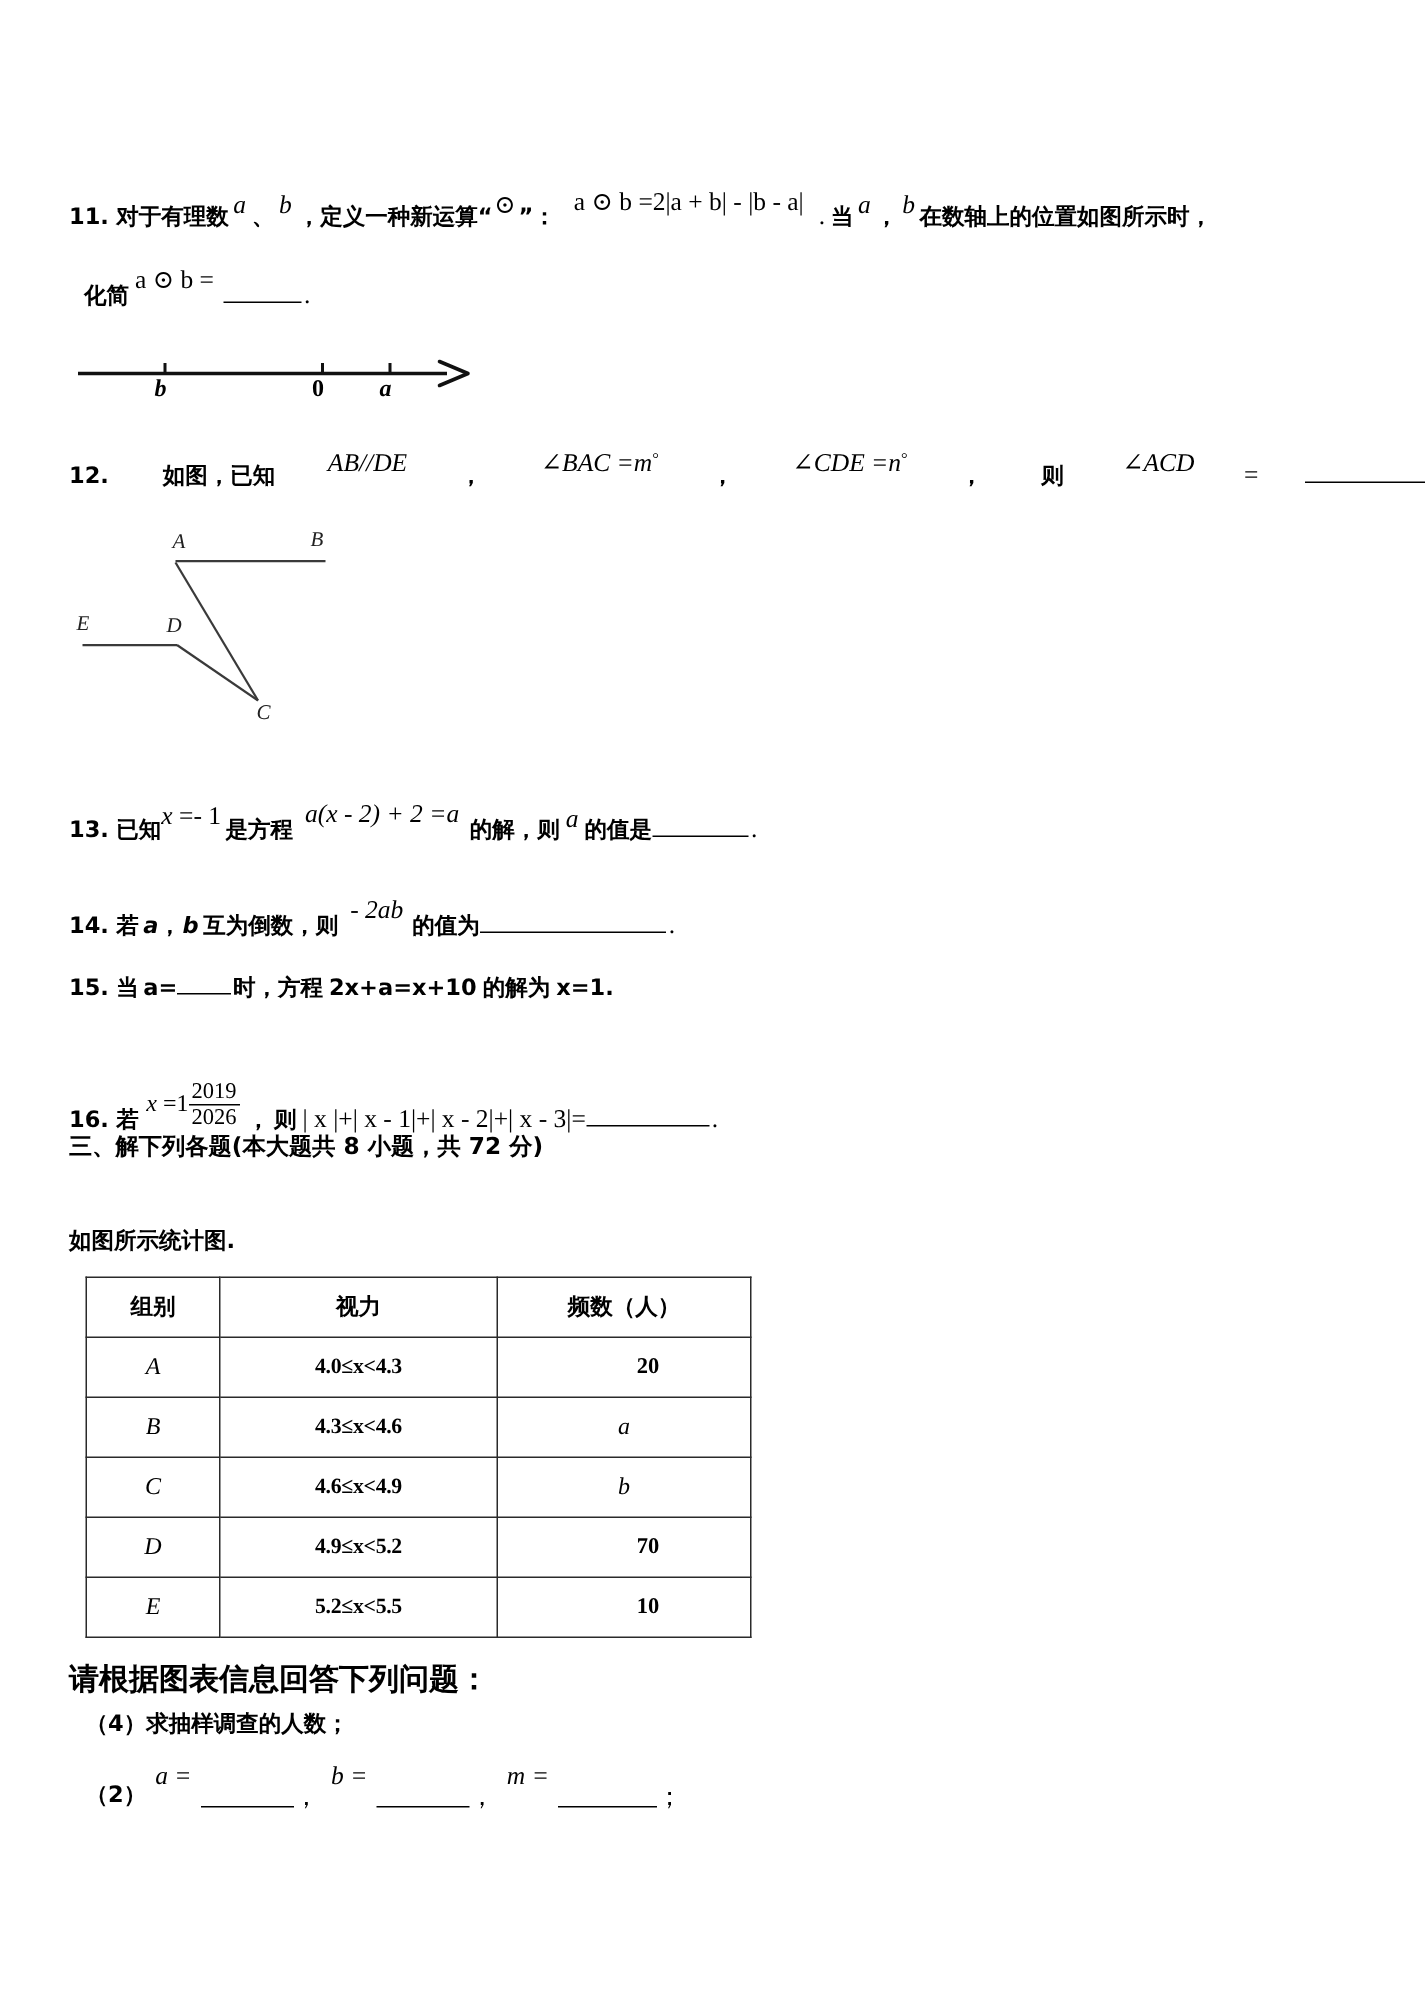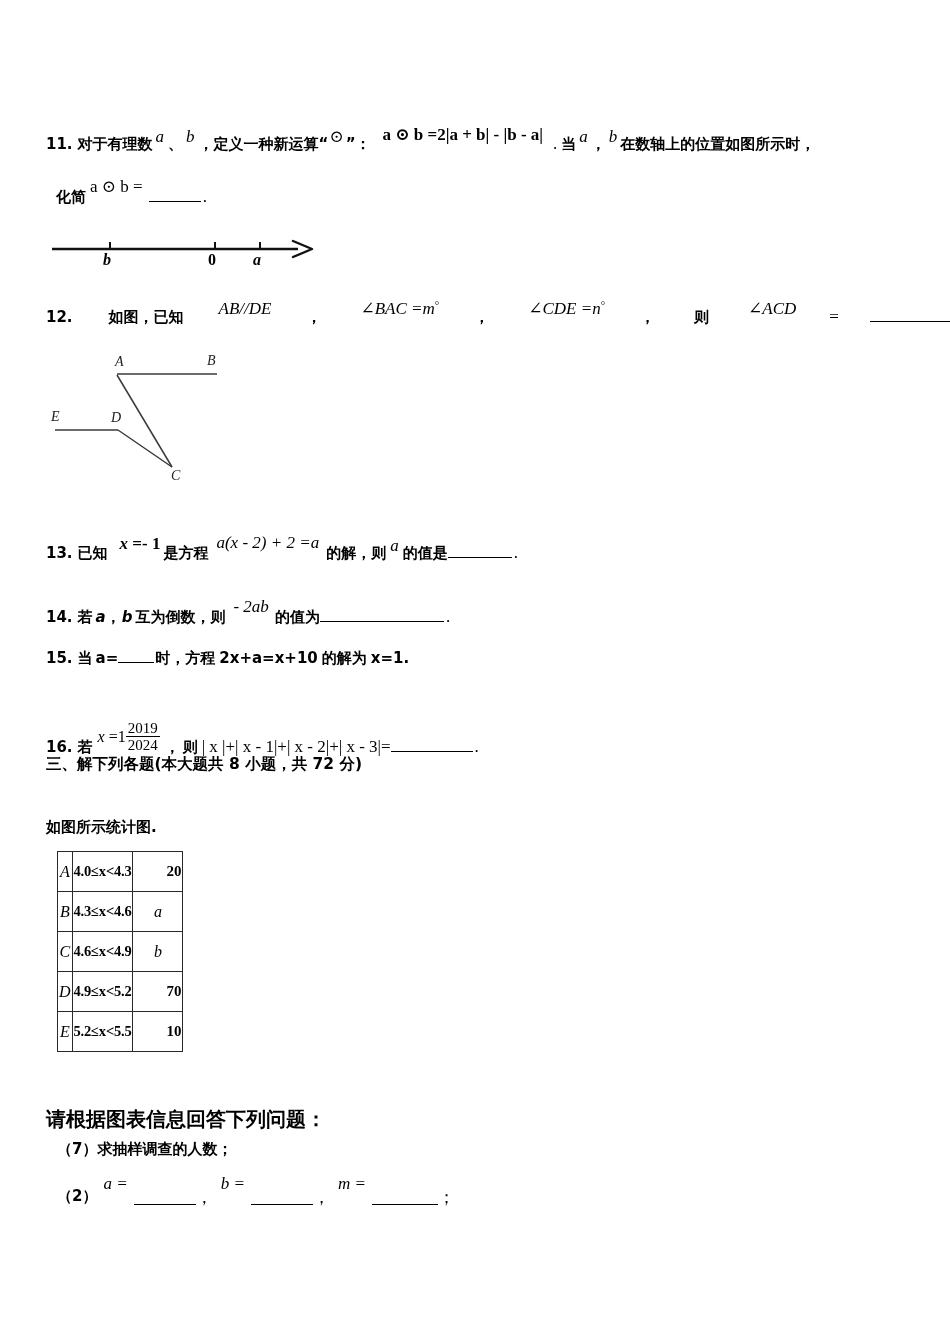--- a/index.html
+++ b/index.html
@@ -135,21 +135,21 @@
     <span class="qnum">11.</span>
     <span class="cn" style="margin-left:5px;">对于有理数</span>
     <span class="mi sup-math" style="margin-left:3px;">a</span>
     <span class="cn" style="margin-left:4px;">、</span>
     <span class="mi sup-math" style="margin-left:3px;">b</span>
     <span class="cn" style="margin-left:4px;margin-top:31px;">，定义一种新运算</span>
     <span class="cn">“</span>
     <span class="mn sup-math" style="margin-left:1px;">⊙</span>
     <span class="cn" style="margin-left:2px;">”</span>
     <span class="cn">：</span>
-    <span class="mn" style="margin-left:12px; position:relative; top:-9px; font-size:17px;font-weight:bold;">a ⊙ b =2|a + b| - |b - a|</span>
+    <span class="mn" style="margin-left:12px; position:relative; top:-9px; font-size:17px;">a ⊙ b =2|a + b| - |b - a|</span>
     <span class="mn" style="margin-left:10px;">.</span>
     <span class="cn" style="margin-left:4px;">当</span>
     <span class="mi sup-math" style="margin-left:3px;">a</span>
     <span class="cn" style="margin-left:3px;">，</span>
     <span class="mi sup-math" style="margin-left:3px;">b</span>
     <span class="cn" style="margin-left:3px;">在数轴上的位置如图所示时，</span>
   </div>
 
   <div class="row" style="left:56px; top:185px;">
     <span class="cn">化简</span>
@@ -208,21 +208,21 @@
     <span class="geo-label" style="left:70px; top:6px;">A</span>
     <span class="geo-label" style="left:162px; top:5px;">B</span>
     <span class="geo-label" style="left:126px; top:120px;">C</span>
     <span class="geo-label" style="left:66px; top:62px;">D</span>
     <span class="geo-label" style="left:6px; top:61px;">E</span>
   </div>
 
   <div class="row" style="left:46px; top:525px;">
     <span class="qnum">13.</span>
     <span class="cn" style="margin-left:5px;">已知</span>
-    <span class="mn" style="margin-left:12px; position:relative; top:-9px;font-weight:bold;"><i style="font-style:italic">x</i> =- 1</span>
+    <span class="mn" style="margin-left:0; position:relative; top:-9px;"><i style="font-style:italic">x</i> =- 1</span>
     <span class="cn" style="margin-left:3px;">是方程</span>
     <span class="mi" style="margin-left:8px; position:relative; top:-10px;">a(x - 2) + 2 =a</span>
     <span class="cn" style="margin-left:7px;">的解，则</span>
     <span class="mi sup-math" style="margin-left:4px;">a</span>
     <span class="cn" style="margin-left:4px;">的值是</span>
     <span class="blank" style="width:64px; height:1em;"></span>
     <span class="mn" style="margin-left:2px;">.</span>
   </div>
 
   <div class="row" style="left:46px; top:589px;">
@@ -246,40 +246,45 @@
     <span class="cn" style="margin-left:1px;">时，方程</span>
     <span class="cn" style="margin-left:4px;">2x+a=x+10</span>
     <span class="cn" style="margin-left:4px;">的解为</span>
     <span class="cn" style="margin-left:4px;">x=1.</span>
   </div>
 
   <div class="row" style="left:46px; top:686px;">
     <span class="qnum">16.</span>
     <span class="cn" style="margin-left:5px;">若</span>
     <span style="margin-left:5px; position:relative; top:-10px;">
-      <span class="mn" style="font-size:16px;"><i style="font-style:italic">x</i> =1</span><span class="frac"><span class="num">2019</span><span class="den">2024</span></span>
+      <span class="mn" style="font-size:16px;"><i style="font-style:italic">x</i> =1</span><span class="frac"><span class="num">2019</span><span class="den">2026</span></span>
     </span>
     <span class="cn" style="margin-left:5px;">，</span>
     <span class="cn" style="margin-left:3px;">则</span>
     <span class="mn" style="margin-left:4px; font-size:17px;">| x |+| x - 1|+| x - 2|+| x - 3|=</span>
     <span class="blank" style="width:82px; height:1em;"></span>
     <span class="mn" style="margin-left:2px;">.</span>
   </div>
 
   <div class="row" style="left:46px; top:754px;">
     <span class="cn" style="font-size:15.5px;">三、解下列各题(本大题共 8 小题，共 72 分)</span>
   </div>
 
   <div class="row" style="left:46px; top:818px;">
     <span class="cn" style="font-size:15px;">如图所示统计图.</span>
   </div>
 
   <table class="freq" style="left:57px; top:851px;">
     <tbody>
       <tr>
+        <td class="c-group"><span class="th-cn">组别</span></td>
+        <td class="c-range"><span class="th-cn">视力</span></td>
+        <td class="c-freq"><span class="th-cn">频数（人）</span></td>
+      </tr>
+      <tr>
         <td><span class="cell-it">A</span></td>
         <td><span class="cell-range">4.0≤x&lt;4.3</span></td>
         <td><span class="cell-num">20</span></td>
       </tr>
       <tr>
         <td><span class="cell-it">B</span></td>
         <td><span class="cell-range">4.3≤x&lt;4.6</span></td>
         <td><span class="cell-it">a</span></td>
       </tr>
       <tr>
@@ -298,21 +303,21 @@
         <td><span class="cell-num">10</span></td>
       </tr>
     </tbody>
   </table>
 
   <div class="row" style="left:46px; top:1106px;">
     <span class="cn" style="font-size:20px;">请根据图表信息回答下列问题：</span>
   </div>
 
   <div class="row" style="left:57px; top:1140px;">
-    <span class="cn" style="font-size:15px;">（7）求抽样调查的人数；</span>
+    <span class="cn" style="font-size:15px;">（4）求抽样调查的人数；</span>
   </div>
 
   <div class="row" style="left:57px; top:1176px;">
     <span class="cn" style="font-size:15px; position:relative; top:8px;">（2）</span>
     <span class="mi" style="margin-left:6px; position:relative; top:-4px;">a =</span>
     <span class="blank" style="width:62px; height:1em; margin-left:6px; position:relative; top:12px;"></span>
     <span class="mn" style="position:relative; top:10px;">，</span>
     <span class="mi" style="margin-left:8px; position:relative; top:-4px;">b =</span>
     <span class="blank" style="width:62px; height:1em; margin-left:6px; position:relative; top:12px;"></span>
     <span class="mn" style="position:relative; top:10px;">，</span>

